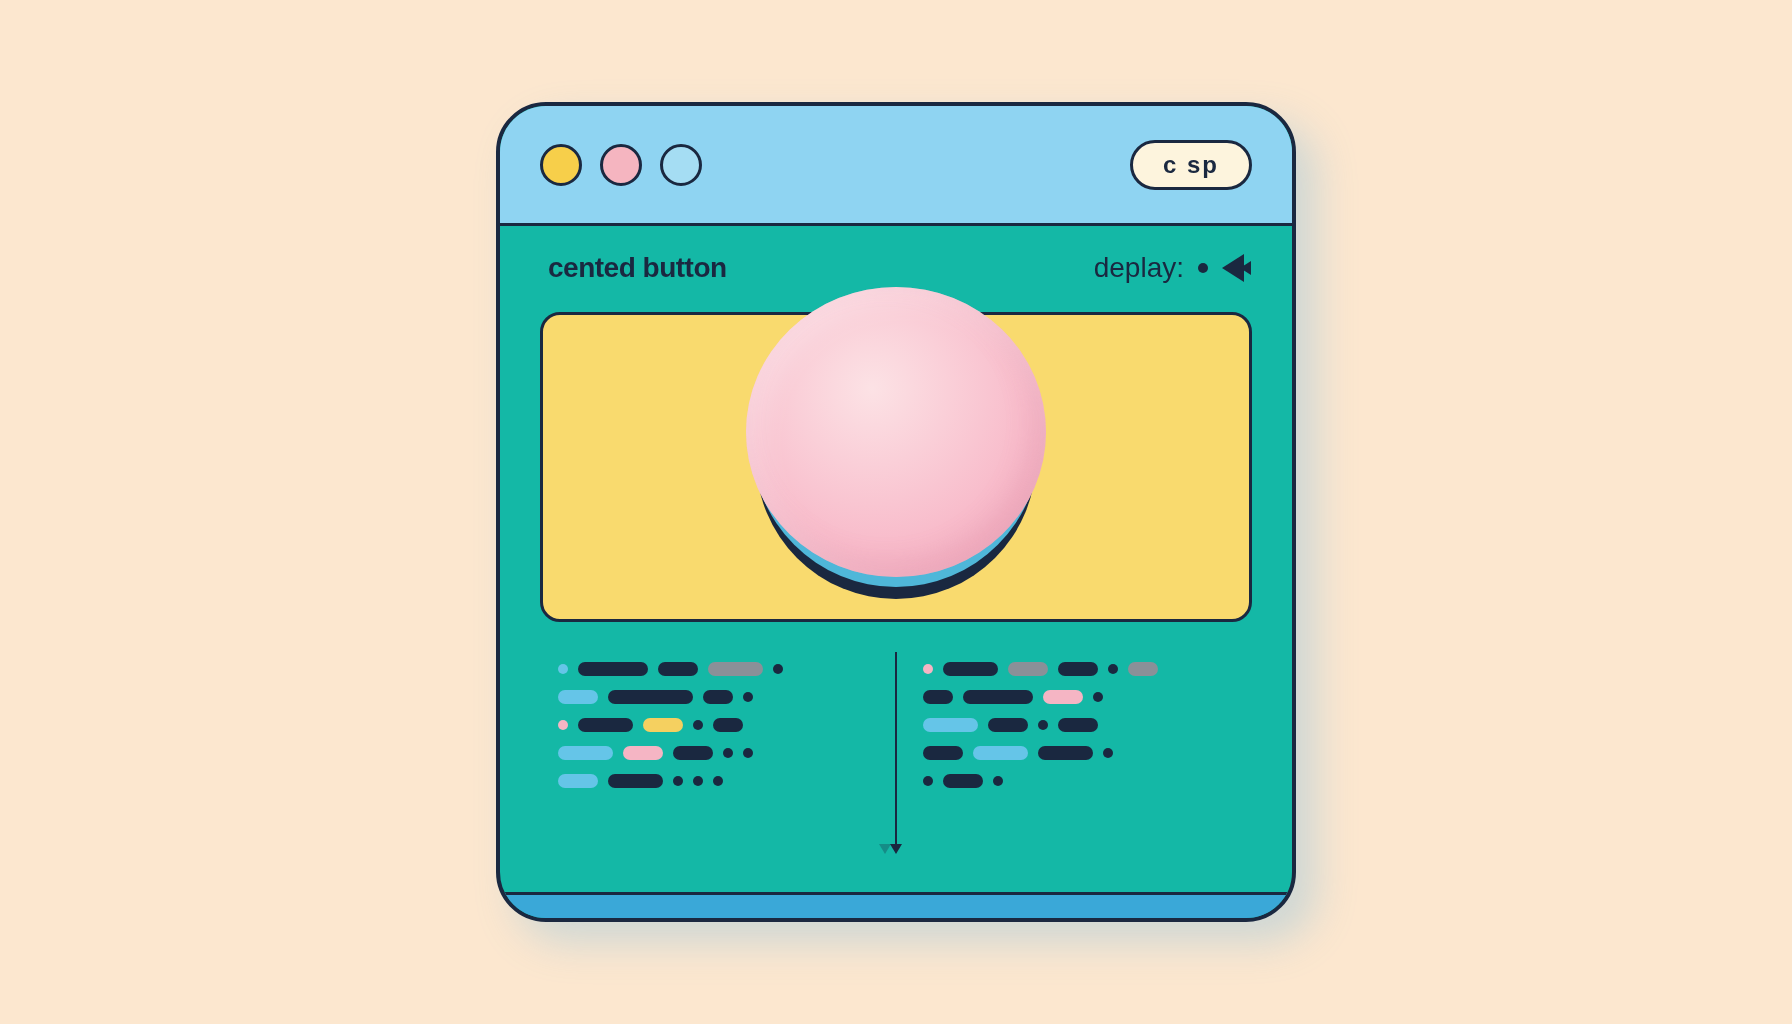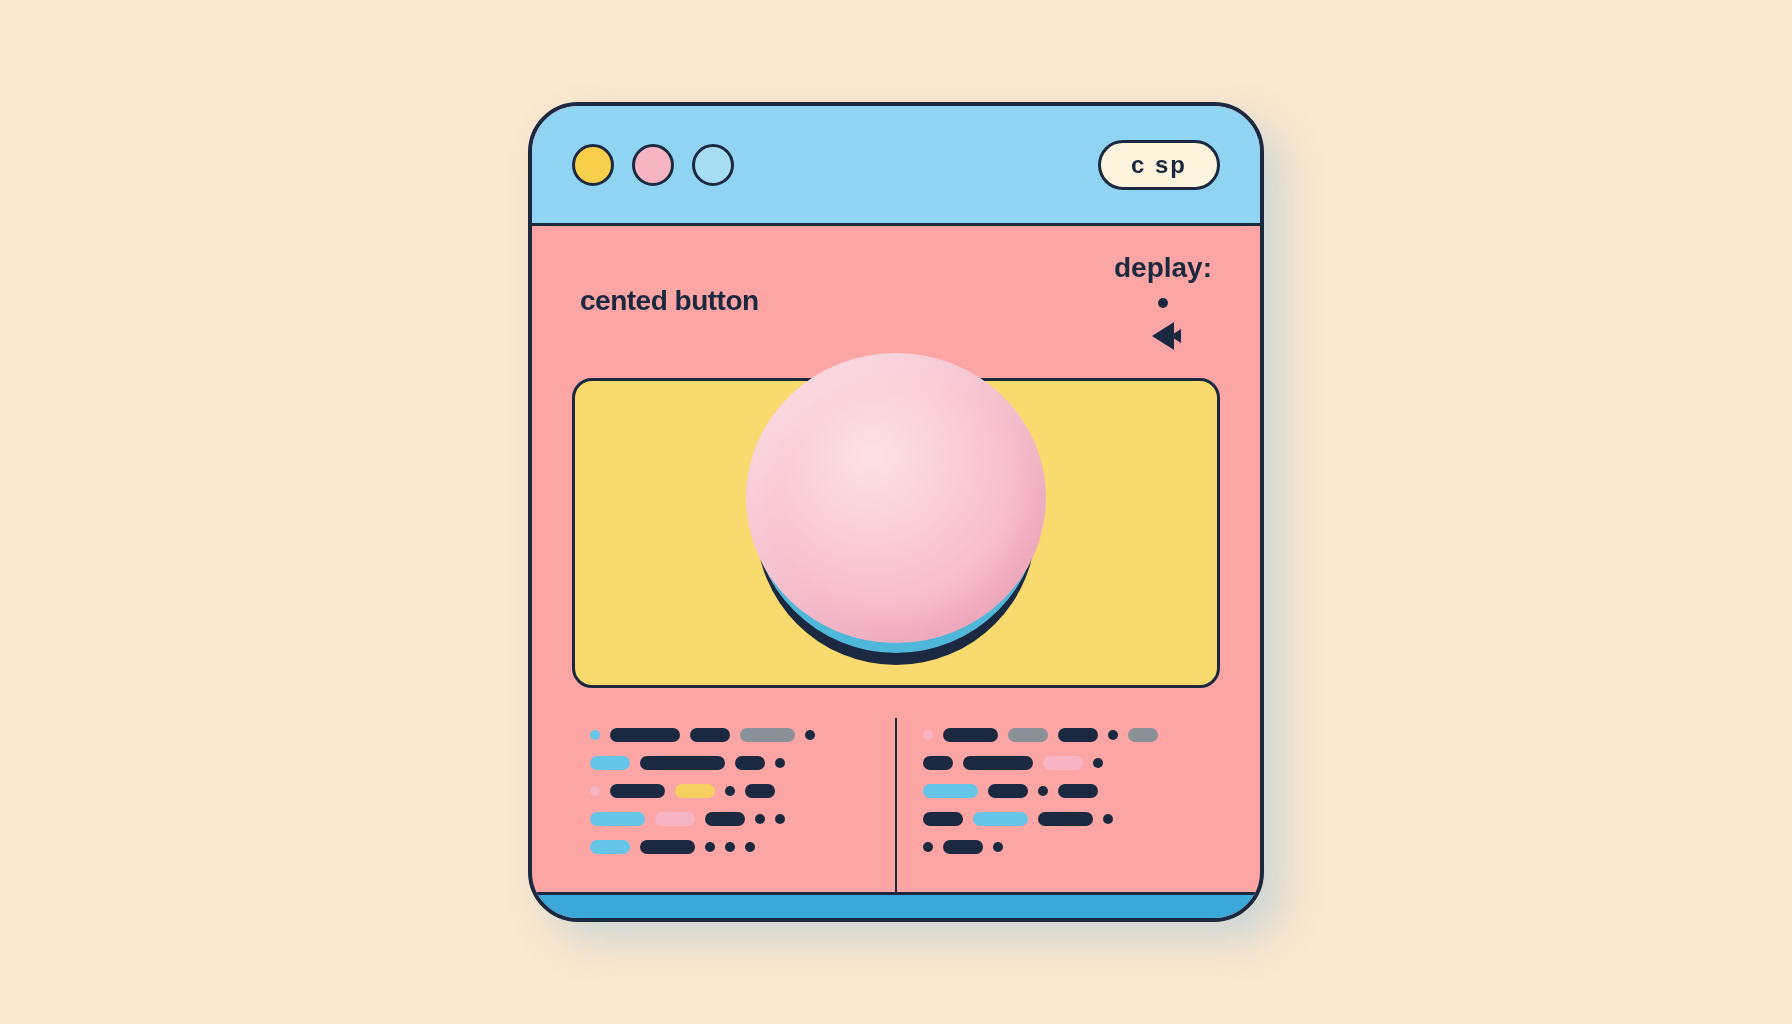--- a/index.html
+++ b/index.html
@@ -7,23 +7,23 @@
     width: 1792px;
     height: 1024px;
     background: #fce7cf;
     display: flex;
     align-items: center;
     justify-content: center;
     font-family: -apple-system, BlinkMacSystemFont, "Segoe UI", sans-serif;
     overflow: hidden;
   }
   .window {
-    width: 736px;
+    width: 800px;
     height: 820px;
-    background: #fca5a5;
+    background: #14b8a6;
     border: 4px solid #1a2840;
     border-radius: 50px;
     position: relative;
     box-shadow: 20px 20px 40px rgba(100,180,230,0.3);
     overflow: hidden;
   }
   .titlebar {
     height: 120px;
     background: #8fd4f2;
     border-bottom: 3px solid #1a2840;
@@ -71,26 +71,25 @@
     padding: 0 8px;
   }
   .label-left {
     font-size: 28px;
     font-weight: 700;
     color: #1a2840;
     letter-spacing: -0.5px;
   }
   .label-right {
     font-size: 28px;
-    font-weight: 700;
+    font-weight: 400;
     color: #1a2840;
     display: flex;
     align-items: center;
     gap: 14px;
-    flex-direction: column;
   }
   .dot {
     width: 10px;
     height: 10px;
     background: #1a2840;
     border-radius: 50%;
   }
   .arrow-left {
     width: 0;
     height: 0;

